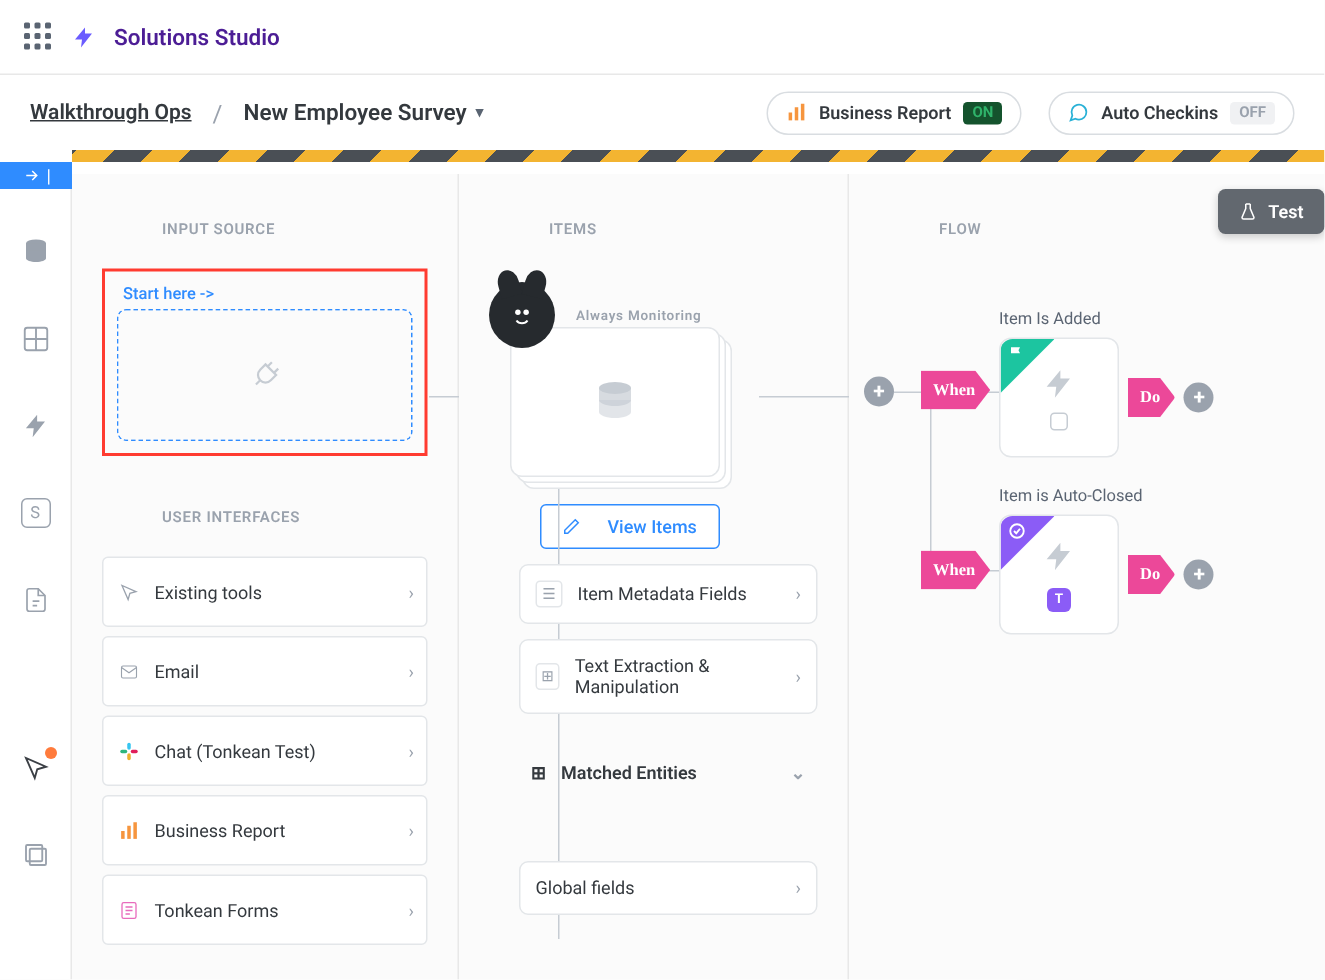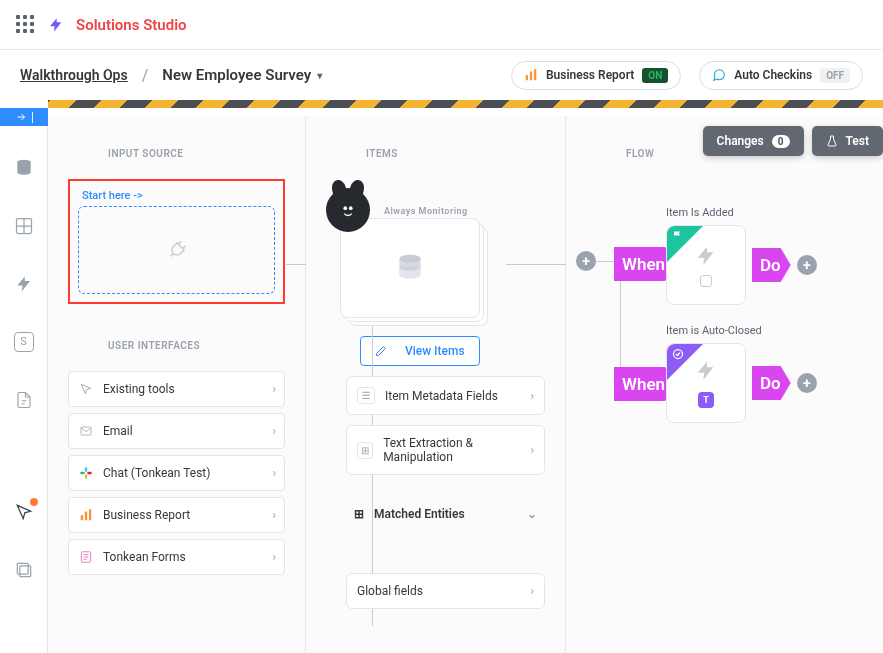--- a/index.html
+++ b/index.html
@@ -3,21 +3,21 @@
 <meta charset="utf-8">
 <style>
   * { box-sizing: border-box; margin: 0; padding: 0; }
   body { font-family: -apple-system, BlinkMacSystemFont, "Segoe UI", Roboto, sans-serif; background: #fff; color: #34393e; width: 883px; height: 653px; overflow: hidden; position: relative; }
 
   
   .topbar { height: 50px; display: flex; align-items: center; padding: 0 16px; border-bottom: 1px solid #e8e8e8; gap: 12px; }
   .apps-icon { width: 20px; height: 20px; display: grid; grid-template-columns: repeat(3,4px); grid-template-rows: repeat(3,4px); gap: 3px; cursor: pointer; }
   .apps-icon span { background: #5a6472; border-radius: 1px; }
   .lightning { color: #6b5cff; font-size: 18px; }
-  .topbar-title { font-size: 15px; color: #ef4444; font-weight: 600; }
+  .topbar-title { font-size: 15px; color: #4c1d95; font-weight: 600; }
 
   
   .subheader { height: 50px; display: flex; align-items: center; padding: 0 20px; gap: 8px; }
   .breadcrumb-link { text-decoration: underline; color: #34393e; font-weight: 600; font-size: 14px; cursor: pointer; }
   .breadcrumb-sep { color: #9aa2ad; margin: 0 6px; }
   .breadcrumb-current { color: #34393e; font-weight: 600; font-size: 15px; display: inline-flex; align-items: center; gap: 6px; cursor: pointer; }
   .caret { font-size: 10px; color: #5a6472; }
   .sub-spacer { flex: 1; }
   .pill { border: 1px solid #d9dde1; border-radius: 20px; padding: 6px 12px; display: inline-flex; align-items: center; gap: 8px; font-size: 12px; font-weight: 600; color: #34393e; margin-left: 10px; cursor: pointer; }
   .pill .badge-on { background: #14532d; color: #2fb36a; font-size: 10px; padding: 2px 6px; border-radius: 3px; font-weight: 700; }
@@ -47,21 +47,21 @@
   .col-label { font-size: 10px; letter-spacing: 0.5px; color: #9aa2ad; font-weight: 600; text-transform: uppercase; margin-bottom: 20px; padding-left: 40px; }
 
   
   .source-highlight { border: 2px solid #ff3b30; padding: 8px; }
   .start-hint { color: #2f8cff; font-size: 11px; font-weight: 500; margin-bottom: 4px; padding-left: 4px; }
   .source-drop { border: 1.5px dashed #2f8cff; border-radius: 6px; height: 88px; display: flex; align-items: center; justify-content: center; cursor: pointer; }
   .plug-ic { color: #c6ccd3; font-size: 22px; transform: rotate(45deg); }
 
   
   .ui-section { margin-top: 36px; }
-  .ui-item { background: #fff; border: 1px solid #e3e6e9; border-radius: 4px; height: 36px; display: flex; align-items: center; padding: 0 8px; margin-top: 6px; font-size: 12px; color: #34393e; cursor: pointer; }
+  .ui-item { background: #fff; border: 1px solid #e3e6e9; border-radius: 4px; height: 47px; display: flex; align-items: center; padding: 0 8px; margin-top: 6px; font-size: 12px; color: #34393e; cursor: pointer; }
   .ui-item .ui-ic { width: 18px; height: 18px; display: inline-flex; align-items: center; justify-content: center; font-size: 12px; color: #9aa2ad; margin-right: 8px; }
   .ui-item .chev { margin-left: auto; color: #9aa2ad; font-size: 12px; }
 
   
   .monkey { width: 44px; height: 44px; background: #262a2e; border-radius: 50%; position: absolute; top: 72px; left: 20px; display: flex; align-items: center; justify-content: center; color: #fff; font-size: 16px; z-index: 3; }
   .monkey:before, .monkey:after { content: ''; position: absolute; top: -8px; width: 14px; height: 18px; background: #262a2e; border-radius: 50% 50% 0 0; }
   .monkey:before { left: 6px; transform: rotate(-15deg); }
   .monkey:after { right: 6px; transform: rotate(15deg); }
   .monitor-label { font-size: 9px; color: #9aa2ad; letter-spacing: 0.5px; font-weight: 600; position: absolute; top: 90px; left: 78px; }
   .card-stack { position: absolute; top: 102px; left: 34px; width: 140px; height: 100px; }
@@ -93,21 +93,21 @@
   .trigger-title { font-size: 11px; color: #5a6472; margin-bottom: 6px; }
   .trigger-row { display: flex; align-items: center; gap: 6px; }
   .trigger-card { width: 80px; height: 80px; background: #fff; border: 1px solid #e3e6e9; border-radius: 8px; position: relative; display: flex; align-items: center; justify-content: center; flex-direction: column; gap: 6px; }
   .corner-teal { position: absolute; top: 0; left: 0; width: 0; height: 0; border-top: 36px solid #1cc5a0; border-right: 36px solid transparent; border-top-left-radius: 8px; }
   .corner-purple { position: absolute; top: 0; left: 0; width: 0; height: 0; border-top: 36px solid #8b5cf6; border-right: 36px solid transparent; border-top-left-radius: 8px; }
   .corner-ic { position: absolute; top: 4px; left: 5px; color: #fff; font-size: 10px; z-index: 1; }
   .bolt-grey { color: #c6ccd3; font-size: 24px; }
   .t-chip { width: 16px; height: 16px; background: #8b5cf6; color: #fff; font-size: 9px; font-weight: 700; border-radius: 4px; display: flex; align-items: center; justify-content: center; margin-top: 2px; }
   .sq-chip { width: 12px; height: 12px; border: 1.5px solid #c6ccd3; border-radius: 3px; }
 
-  .tag-dark { background: #d946ef; color: #fff; font-size: 17px; font-weight: 600; padding: 7px 10px 7px 8px; clip-path: polygon(0 0, calc(100% - 10px) 0, 100% 50%, calc(100% - 10px) 100%, 0 100%); }
+  .tag-dark { background: #ec4899; color: #fff; font-size: 11px; font-weight: 600; padding: 7px 10px 7px 8px; clip-path: polygon(0 0, calc(100% - 10px) 0, 100% 50%, calc(100% - 10px) 100%, 0 100%); font-family: Liberation Serif, serif; }
   .tag-when { position: absolute; left: 48px; }
   .tag-when-1 { top: 131px; }
   .tag-when-2 { top: 251px; }
 
   .do-plus { display: inline-flex; align-items: center; gap: 6px; }
   .plus-circ { width: 20px; height: 20px; background: #9aa2ad; color: #fff; border-radius: 50%; display: flex; align-items: center; justify-content: center; font-size: 14px; font-weight: 700; cursor: pointer; }
 
   .flow-plus-left { position: absolute; top: 135px; left: 10px; }
 
   
@@ -223,24 +223,20 @@
         <rect x="7" y="7" width="13" height="13" rx="1"></rect>
         <rect x="4" y="4" width="13" height="13" rx="1"></rect>
       </svg>
   </div>
 </div>
 
 <div class="canvas">
 
   <div class="floating-actions">
     <div class="fa-btn">
-      <span>Changes</span>
-      <span class="fa-badge">0</span>
-    </div>
-    <div class="fa-btn">
       <span>
         <svg width="12" height="14" viewBox="0 0 24 24" fill="none" stroke="#fff" stroke-width="2">
             <path d="M9 2v6L4 20a2 2 0 002 2h12a2 2 0 002-2L15 8V2M9 2h6"></path>
           </svg>
       </span>
       <span>Test</span>
     </div>
   </div>
 
   <div class="col col1">

